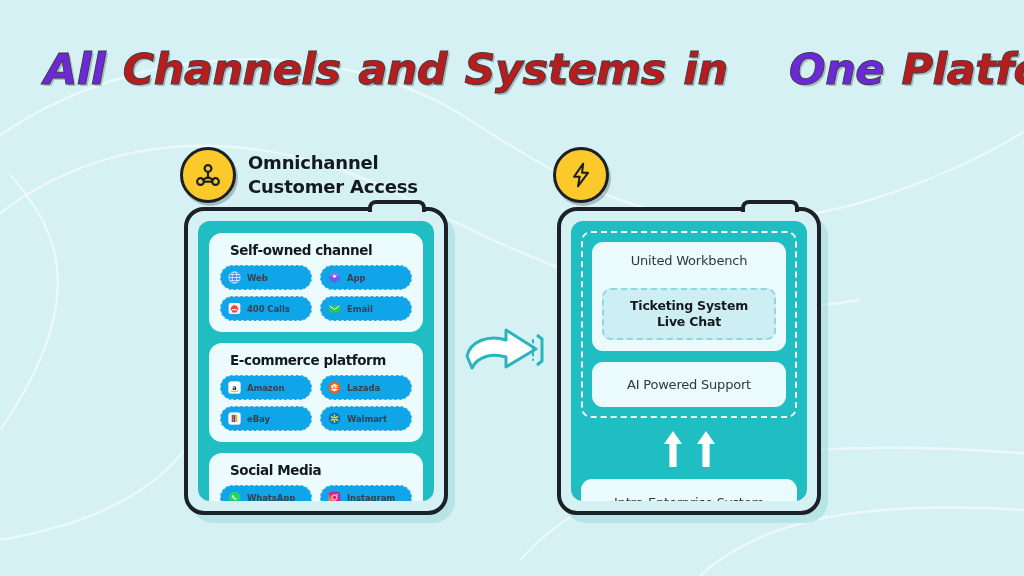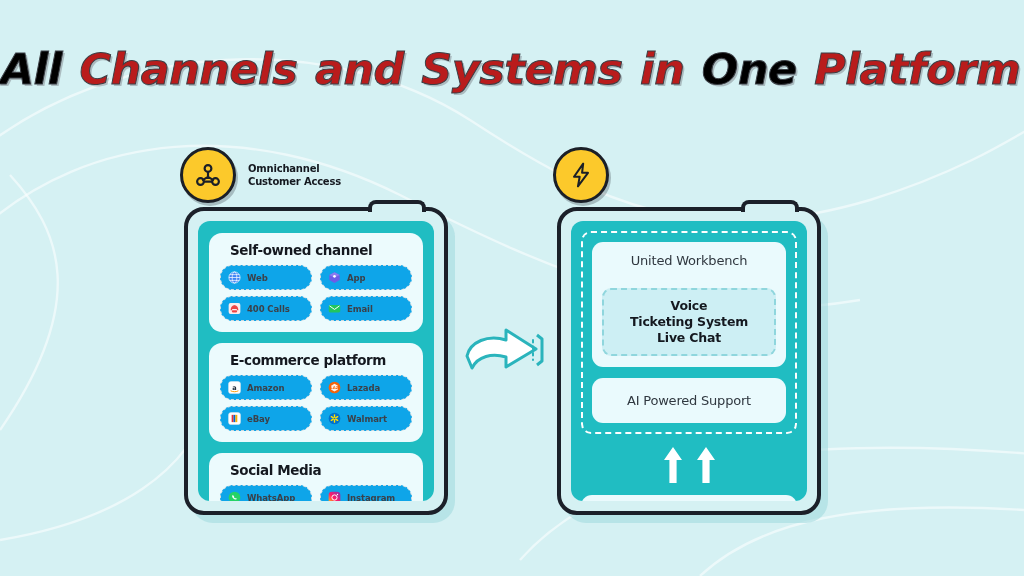--- a/index.html
+++ b/index.html
@@ -20,36 +20,36 @@
     letter-spacing:-0.5px;white-space:nowrap;
     font-family:"DejaVu Sans", sans-serif;
   }
   .title span{
     display:inline-block;
     text-shadow:2px 2px 0 rgba(120,125,130,.45);
     -webkit-text-stroke:1px #3b3f45;
     padding-right:3px;
   }
   .t-teal{color:#b91c1c;}
-  .t-gold{color:#000000;}
+  .t-gold{color:#6d28d9;padding-left:44px;}
 
   
   .sec-head{position:absolute;display:flex;align-items:center;gap:12px;}
   .sec-head.left{left:180px;top:147px;}
   .sec-head.right{left:553px;top:147px;}
   .badge{
     width:50px;height:50px;border-radius:50%;
     background:#fcc92b;border:3px solid #1b1f27;
     display:flex;align-items:center;justify-content:center;
     box-shadow:2px 3px 0 rgba(27,31,39,.25);
     flex:0 0 auto;
   }
   .sec-title{
     font-family:"DejaVu Sans", sans-serif;
-    font-size:10px;font-weight:bold;color:#14181f;line-height:1.32;
+    font-size:18px;font-weight:bold;color:#14181f;line-height:1.32;
     letter-spacing:-0.2px;
   }
 
   
   .device{position:absolute;}
   .device .shadow{
     position:absolute;left:7px;top:8px;width:100%;height:100%;
     border-radius:22px;background:#9fd9dd;opacity:.55;
   }
   .frame{
@@ -318,21 +318,20 @@
   <div class="device right">
     <div class="shadow"></div>
     <div class="frame">
       <div class="frame-tab"></div>
       <div class="screen right-screen">
 
         <div class="dashed-zone">
           <div class="wb-card">
             <div class="wb-head">United Workbench</div>
             <div class="wb-inner">
-              <div>Voice</div>
               <div>Ticketing System</div>
               <div>Live Chat</div>
             </div>
           </div>
 
           <div class="wb-flat">AI Powered Support</div>
         </div>
 
         <div class="arrows">
           <svg width="20" height="40" viewBox="0 0 20 40">

